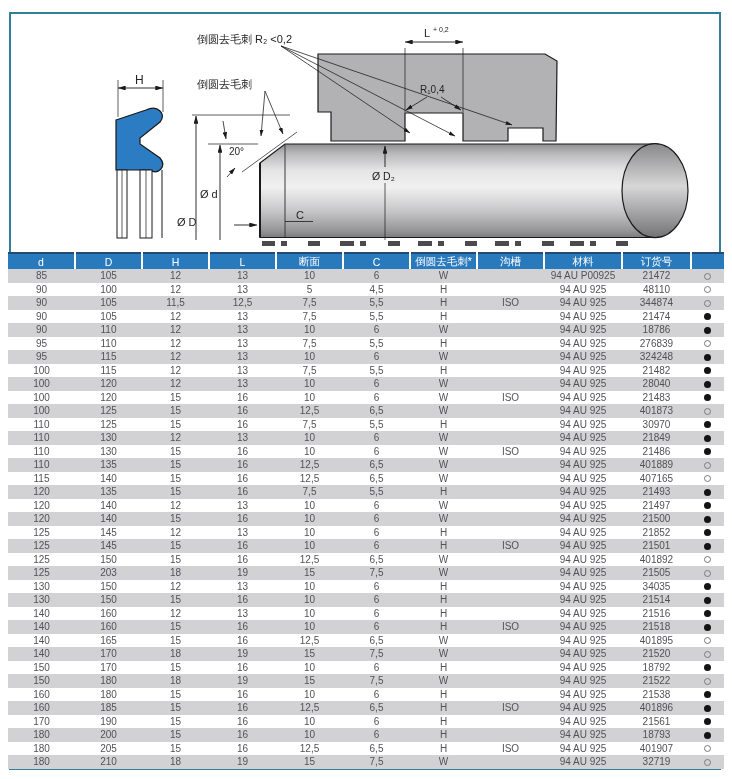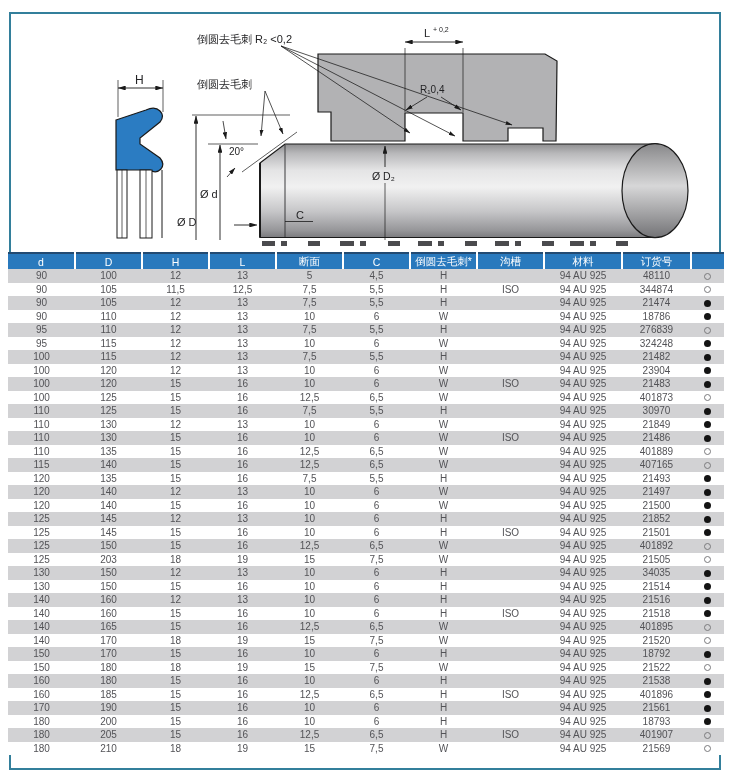--- a/index.html
+++ b/index.html
@@ -181,20 +181,33 @@
         <th>C</th>
         <th>倒圆去毛刺*</th>
         <th>沟槽</th>
         <th>材料</th>
         <th>订货号</th>
         <th></th>
       </tr>
   </thead>
   <tbody>
       <tr>
+        <td>85</td>
+        <td>105</td>
+        <td>12</td>
+        <td>13</td>
+        <td>10</td>
+        <td>6</td>
+        <td>W</td>
+        <td></td>
+        <td>94 AU P00925</td>
+        <td>21472</td>
+        <td><span class="marker open"></span></td>
+      </tr>
+      <tr>
         <td>90</td>
         <td>100</td>
         <td>12</td>
         <td>13</td>
         <td>5</td>
         <td>4,5</td>
         <td>H</td>
         <td></td>
         <td>94 AU 925</td>
         <td>48110</td>
@@ -281,21 +294,21 @@
       <tr>
         <td>100</td>
         <td>120</td>
         <td>12</td>
         <td>13</td>
         <td>10</td>
         <td>6</td>
         <td>W</td>
         <td></td>
         <td>94 AU 925</td>
-        <td>23904</td>
+        <td>28040</td>
         <td><span class="marker filled"></span></td>
       </tr>
       <tr>
         <td>100</td>
         <td>120</td>
         <td>15</td>
         <td>16</td>
         <td>10</td>
         <td>6</td>
         <td>W</td>
@@ -645,17 +658,17 @@
       <tr>
         <td>180</td>
         <td>210</td>
         <td>18</td>
         <td>19</td>
         <td>15</td>
         <td>7,5</td>
         <td>W</td>
         <td></td>
         <td>94 AU 925</td>
-        <td>21569</td>
+        <td>32719</td>
         <td><span class="marker open"></span></td>
       </tr>
     </tbody>
 </table>
 
 </body></html>

